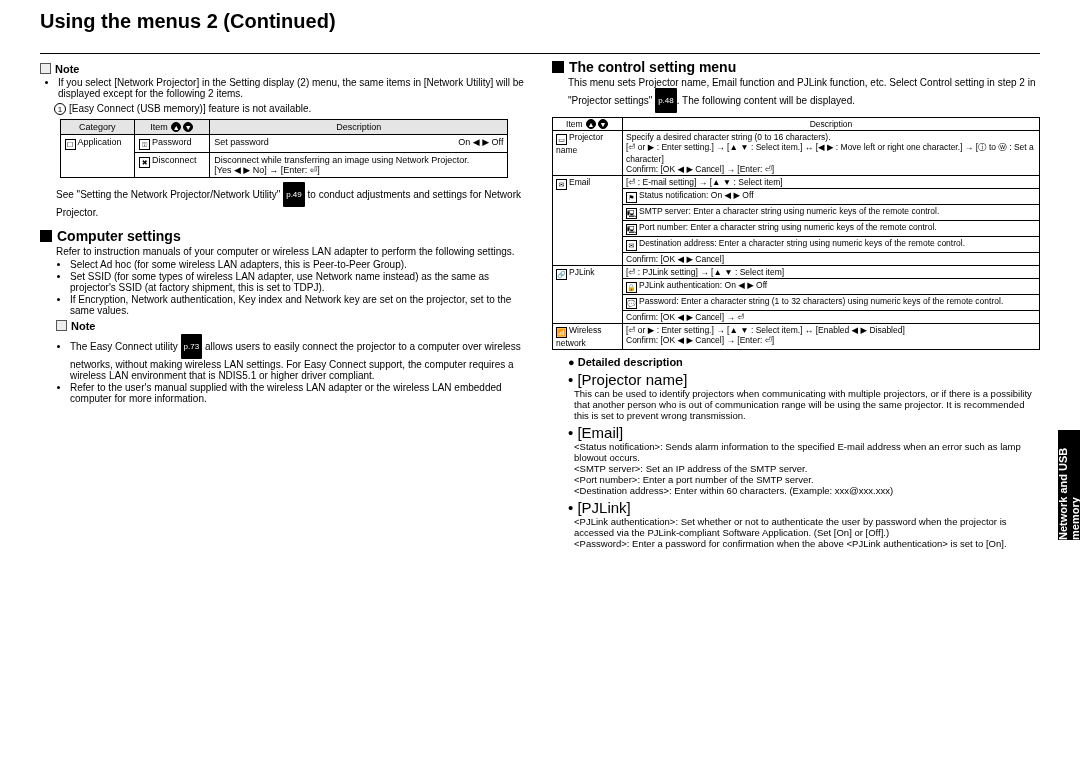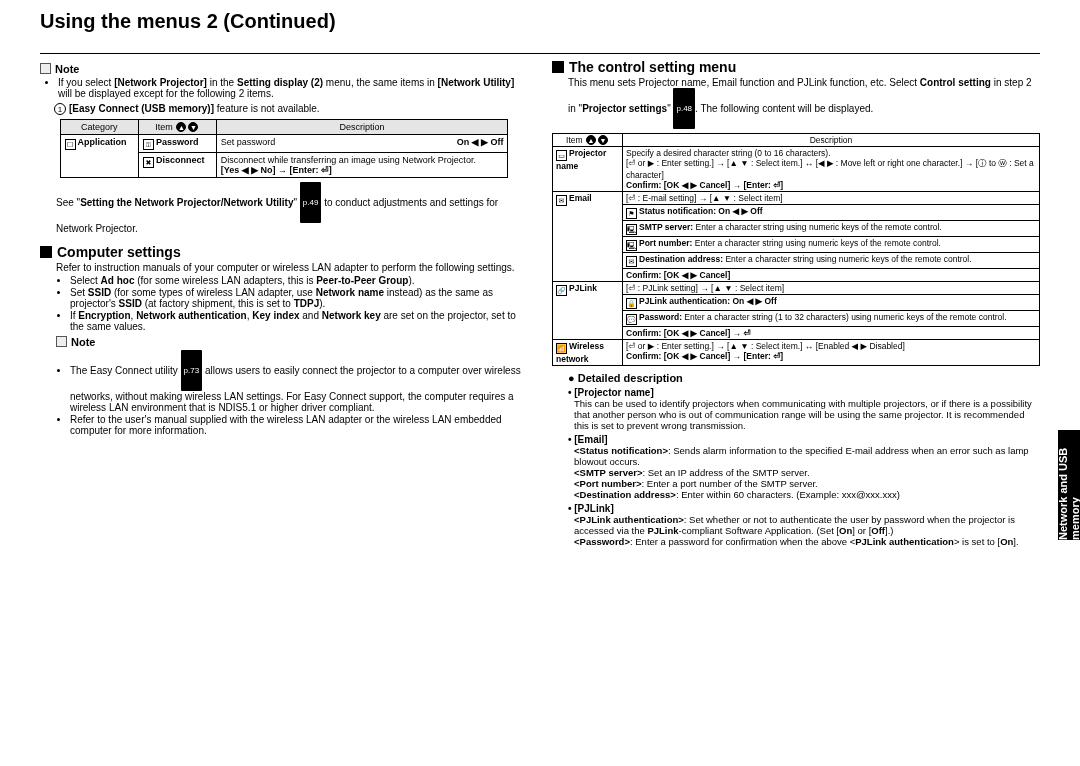--- a/index.html
+++ b/index.html
@@ -65,21 +65,21 @@
     padding: 2px 4px;
     text-align: left;
     vertical-align: top;
   }
   table.small th { background: #e5e5e5; font-weight: normal; text-align:center; }
   .pg-ref {
     display: inline-block;
     background: #000;
     color: #fff;
     font-size: 8px;
-    padding: 16px 3px;
+    padding: 8px 3px;
     border-radius: 1px;
     vertical-align: 1px;
   }
   h2.sec {
     font-size: 14px;
     font-weight: bold;
     margin: 10px 0 2px 0;
   }
   h2.sec::before {
     content: "";
@@ -121,42 +121,42 @@
     width:11px; height:11px;
     border:1px solid #000;
     font-size:7px;
     text-align:center;
     line-height:10px;
     margin-right:2px;
     vertical-align:-2px;
   }
   .det-hdr { font-weight:bold; font-size:11px; margin-top:6px; }
   .det-hdr::before { content:"● "; }
-  .det-item { font-weight:bold; margin-top:3px; font-size:10px; }
+  .det-item { font-weight:normal; margin-top:3px; font-size:15px; }
   .det-item::before { content:"• "; }
   .det-body { margin-left: 22px; font-size:9.5px; }
   .side-tab {
     position:absolute;
     right:0;
     top:430px;
     background:#000;
     color:#fff;
     font-size:11px;
     font-weight:bold;
     width:22px;
     height:110px;
     display:flex;
     align-items:center;
     justify-content:center;
     writing-mode: vertical-rl;
     transform: rotate(180deg);
     border-radius: 0 0 0 0;
   }
   .pagenum { text-align:center; font-size:11px; margin-top:8px; }
-  .b { font-weight:bold; }
+  .b { font-weight:normal; }
 </style>
 </head>
 <body>
 
 <div class="page">
   <h1 class="title">Using the menus 2 (Continued)</h1>
   <div class="columns">
 
     <div class="col">
       <div class="note-hdr">Note</div>

